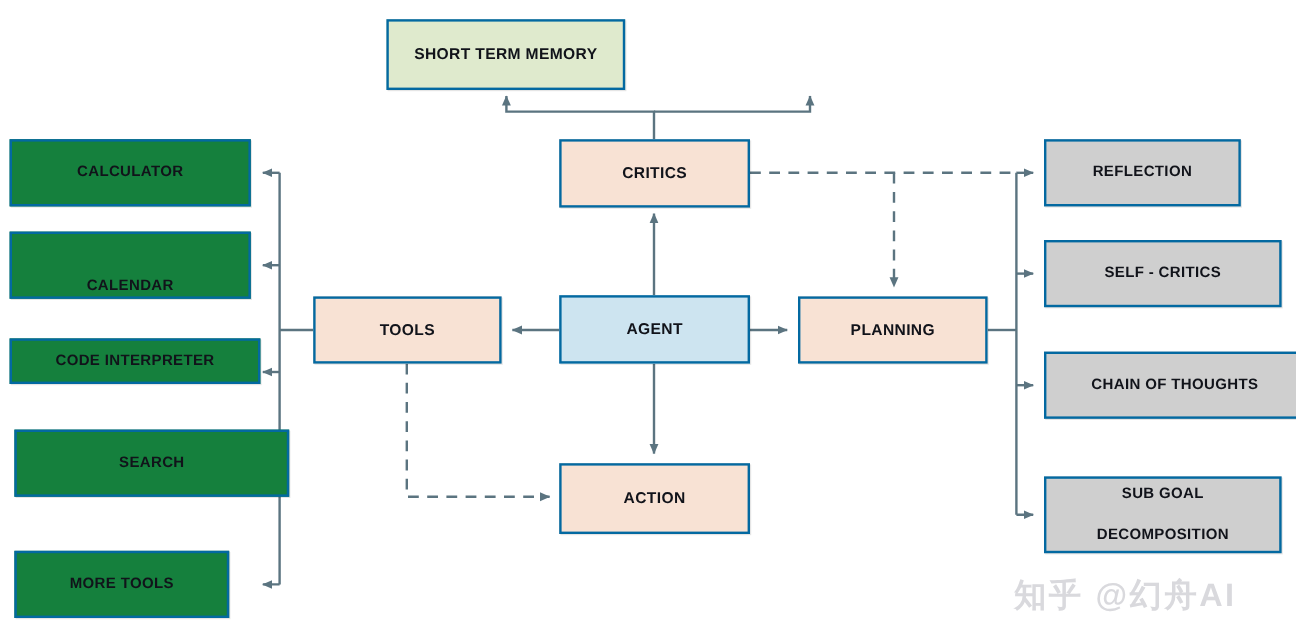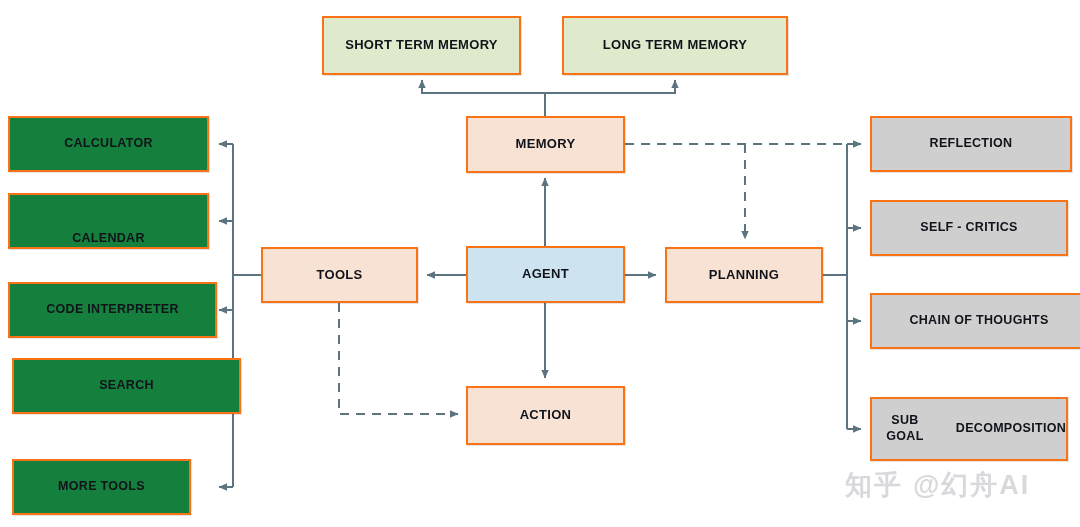--- a/index.html
+++ b/index.html
@@ -19,21 +19,21 @@
     position: absolute;
     left: 0;
     top: 0;
     width: 1080px;
     height: 527px;
     pointer-events: none;
   }
   .node {
     position: absolute;
     box-sizing: border-box;
-    border: 2px solid #f97316;
+    border: 2px solid #0369a1;
     display: flex;
     align-items: center;
     justify-content: center;
     text-align: center;
     font-weight: bold;
     color: #11131a;
     letter-spacing: 0.3px;
     line-height: 1.25;
     box-shadow: 1px 1px 0 rgba(0,0,0,0.10);
   }
@@ -48,20 +48,21 @@
     position: absolute;
     display: flex;
     align-items: center;
     gap: 10px;
     color: #d9d9dd;
     font-size: 27px;
     font-weight: bold;
     letter-spacing: 2px;
     user-select: none;
     white-space: nowrap;
+    margin-top: 11px;
   }
 </style>
 </head>
 <body>
 
 <div id="canvas">
 
   <svg id="edges" viewBox="0 0 1080 527" xmlns="http://www.w3.org/2000/svg">
     <defs>
       <marker id="ah" markerWidth="9" markerHeight="9" refX="8" refY="4.5" orient="auto" markerUnits="userSpaceOnUse">
@@ -100,26 +101,23 @@
       <path d="M745,144 L745,239" stroke-dasharray="9 7" marker-end="url(#ah)"></path>
 
       <path d="M339,303 L339,414 L458,414" stroke-dasharray="9 7" marker-end="url(#ah)"></path>
     </g>
   </svg>
 
   <div class="node fill-green" style="left:322px;top:16px;width:199px;height:59px;font-size:13px;">
     <span>SHORT TERM MEMORY</span>
   </div>
 
-  <div class="node fill-green" style="left:562px;top:16px;width:226px;height:59px;font-size:13px;">
-    <span>LONG TERM MEMORY</span>
-  </div>
 
   <div class="node fill-peach" style="left:466px;top:116px;width:159px;height:57px;font-size:13px;">
-    <span>MEMORY</span>
+    <span>CRITICS</span>
   </div>
 
   <div class="node fill-blue" style="left:466px;top:246px;width:159px;height:57px;font-size:13px;">
     <span>AGENT</span>
   </div>
 
   <div class="node fill-peach" style="left:466px;top:386px;width:159px;height:59px;font-size:13px;">
     <span>ACTION</span>
   </div>
 
@@ -132,45 +130,45 @@
   </div>
 
   <div class="node fill-purple" style="left:8px;top:116px;width:201px;height:56px;font-size:12.5px;">
     <span>CALCULATOR</span>
   </div>
 
   <div class="node fill-purple" style="left:8px;top:193px;width:201px;height:56px;font-size:12.5px;align-items:flex-end;">
     <span>CALENDAR</span>
   </div>
 
-  <div class="node fill-purple" style="left:8px;top:282px;width:209px;height:56px;font-size:12.5px;">
+  <div class="node fill-purple" style="left:8px;top:282px;width:209px;height:38px;font-size:12.5px;">
     <span>CODE INTERPRETER</span>
   </div>
 
   <div class="node fill-purple" style="left:12px;top:358px;width:229px;height:56px;font-size:12.5px;">
     <span>SEARCH</span>
   </div>
 
   <div class="node fill-purple" style="left:12px;top:459px;width:179px;height:56px;font-size:12.5px;">
     <span>MORE TOOLS</span>
   </div>
 
-  <div class="node fill-gray" style="left:870px;top:116px;width:202px;height:56px;font-size:12.5px;justify-content:center;">
+  <div class="node fill-gray" style="left:870px;top:116px;width:164px;height:56px;font-size:12.5px;justify-content:center;">
     <span>REFLECTION</span>
   </div>
 
   <div class="node fill-gray" style="left:870px;top:200px;width:198px;height:56px;font-size:12.5px;">
     <span>SELF - CRITICS</span>
   </div>
 
   <div class="node fill-gray" style="left:870px;top:293px;width:218px;height:56px;font-size:12.5px;">
     <span>CHAIN OF THOUGHTS</span>
   </div>
 
-  <div class="node fill-gray" style="left:870px;top:397px;width:198px;height:64px;font-size:12.5px;gap:18px;">
+  <div class="node fill-gray" style="left:870px;top:397px;width:198px;height:64px;font-size:12.5px;flex-direction:column;gap:18px;">
     <span>SUB GOAL</span>
     <span>DECOMPOSITION</span>
   </div>
 
   <div class="watermark" style="left:845px;top:467px;">
     <span>知乎</span>
     <span>@幻舟AI</span>
   </div>
 
 </div>

